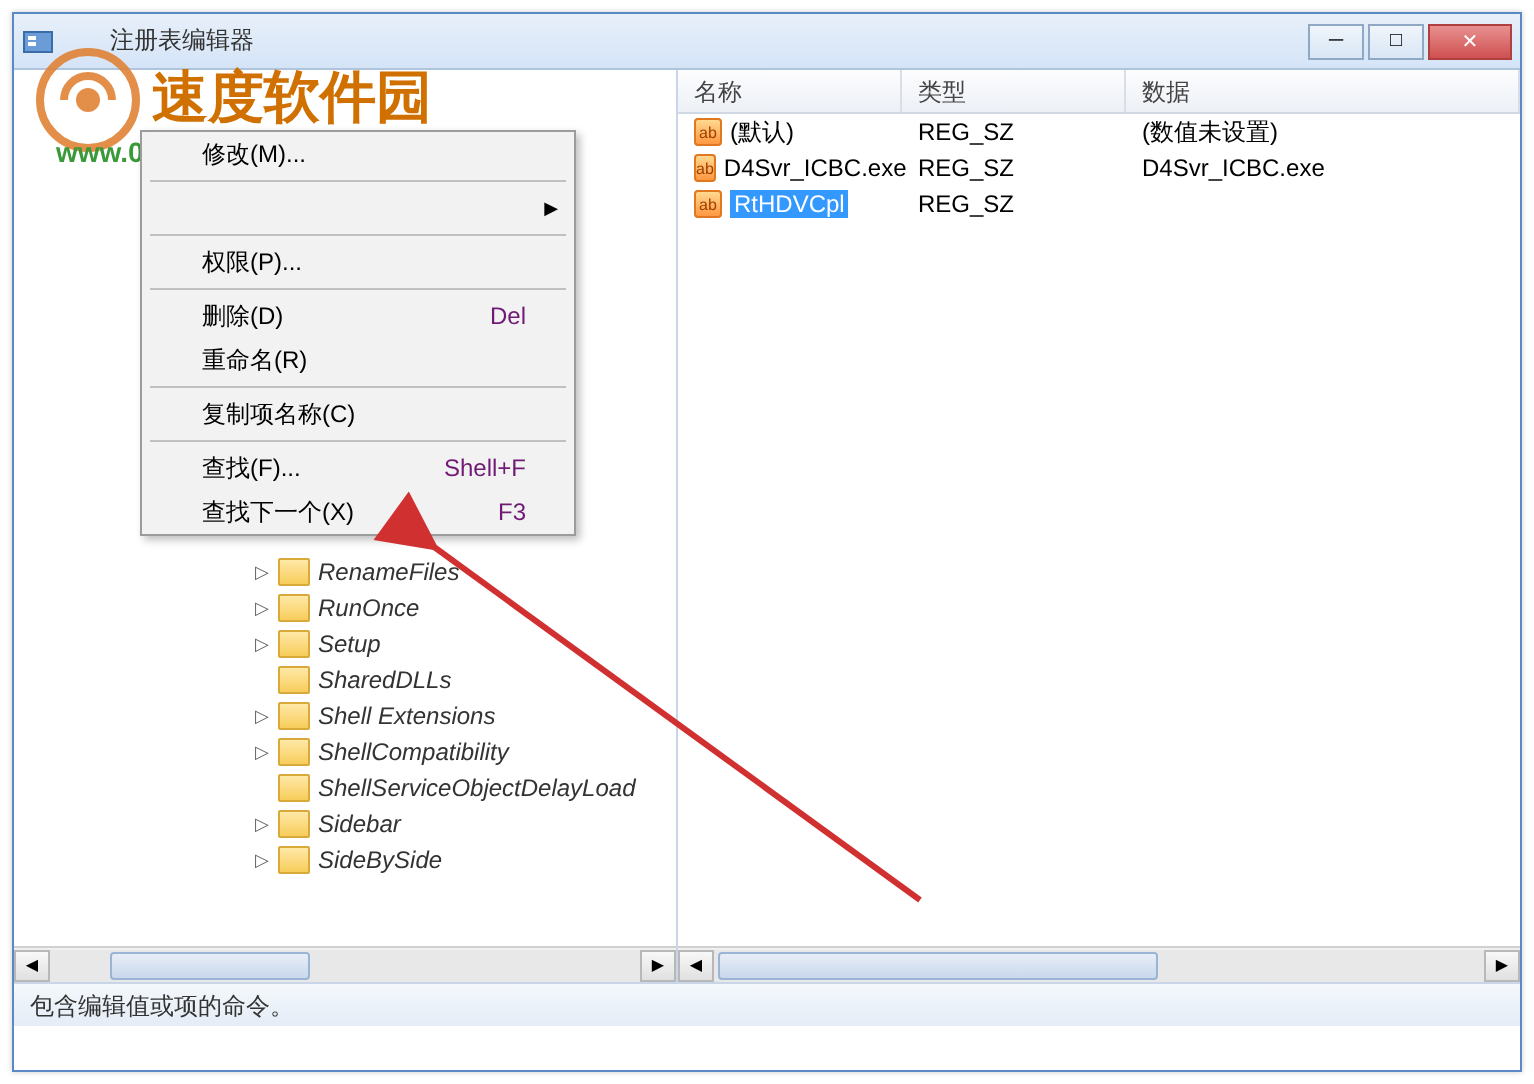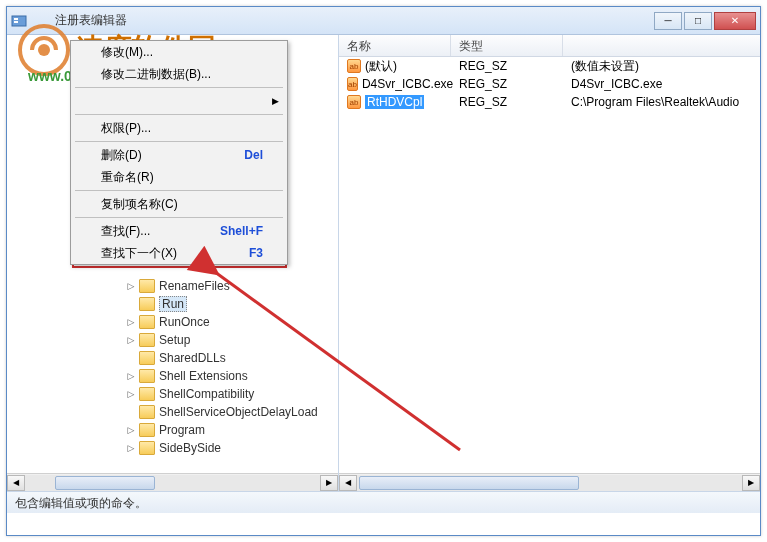--- a/index.html
+++ b/index.html
@@ -18,21 +18,21 @@
 .menu-item { padding: 2px 8px; cursor: pointer; }
 .menu-item.active { background: #cce4f7; border: 1px solid #7da2ce; padding: 1px 7px; }
 
 .content { display: flex; height: calc(100% - 72px); }
 
 .left-panel { width: 332px; border-right: 1px solid #c8d6e8; position: relative; background: #fff; overflow: hidden; }
 .tree { padding: 2px 0 2px 10px; overflow: auto; height: calc(100% - 18px); }
 .tree-node { display: flex; align-items: center; height: 18px; padding-left: 0; white-space: nowrap; }
 .tree-toggle { width: 12px; height: 12px; display: inline-flex; align-items: center; justify-content: center; font-size: 9px; color: #666; margin-right: 2px; cursor: pointer; }
 .tree-folder { width: 16px; height: 14px; background: linear-gradient(#ffe9a8, #f7cc5a); border: 1px solid #d9a93a; border-radius: 1px; margin-right: 4px; }
-.tree-label { color: #333; }
+.tree-label { color: #333; font-style: italic; }
 .indent-2 { padding-left: 108px; }
 
 .right-panel { flex: 1; background: #fff; overflow: hidden; display: flex; flex-direction: column; }
 .list-header { height: 22px; background: linear-gradient(#fdfdfe, #ecf0f6); border-bottom: 1px solid #d0d8e4; display: flex; }
 .list-col { padding: 3px 8px; border-right: 1px solid #d8dee8; color: #444; font-family: Liberation Serif, serif; }
 .col-name { width: 112px; }
 .col-type { width: 112px; }
 .col-data { flex: 1; }
 
 .list-body { flex: 1; overflow: auto; }
@@ -44,24 +44,24 @@
 .reg-icon { width: 14px; height: 14px; background: linear-gradient(#ffd890, #ff9840); border: 1px solid #e07820; border-radius: 2px; margin-right: 4px; display: inline-flex; align-items: center; justify-content: center; font-size: 8px; color: #a04000; }
 .list-row.selected .cell-name span.txt { background: #3399ff; color: #fff; padding: 0 2px; }
 
 .scrollbar-h { height: 18px; background: #f0f0f0; border-top: 1px solid #d0d0d0; display: flex; align-items: center; }
 .sb-btn { width: 18px; height: 16px; background: linear-gradient(#f8f8f8, #e0e0e0); border: 1px solid #b8b8b8; display: flex; align-items: center; justify-content: center; font-size: 8px; }
 .sb-track { flex: 1; height: 16px; background: #e8e8e8; position: relative; }
 .sb-thumb { position: absolute; height: 14px; top: 1px; background: linear-gradient(#e8eef8, #c8d8ec); border: 1px solid #9ab4d4; border-radius: 2px; }
 
 .statusbar { height: 22px; background: linear-gradient(#f4f8fc, #e4ecf6); border-top: 1px solid #c8d6e8; padding: 3px 8px; color: #333; }
 
-.dropdown { position: absolute; left: 70px; top: 40px; width: 218px; background: #f2f2f2; border: 1px solid #9c9c9c; box-shadow: 2px 2px 4px rgba(0,0,0,0.25); z-index: 10; }
+.dropdown { position: absolute; left: 70px; top: 65px; width: 218px; background: #f2f2f2; border: 1px solid #9c9c9c; box-shadow: 2px 2px 4px rgba(0,0,0,0.25); z-index: 10; }
 .dd-item { height: 22px; display: flex; align-items: center; padding: 0 24px 0 30px; cursor: pointer; position: relative; }
 .dd-label { flex: 1; }
-.dd-shortcut { color: #1d4ed8; font-weight: bold; }
+.dd-shortcut { color: #701a75; }
 .dd-sep { height: 1px; background: #c0c0c0; margin: 2px 4px; }
 .dd-arrow { position: absolute; right: 8px; font-size: 9px; }
 .hl-box { position: absolute; border: 2px solid #d03030; pointer-events: none; }
 
 .arrow-svg { position: absolute; pointer-events: none; z-index: 20; }
 
 .watermark { position: absolute; left: 18px; top: 24px; z-index: 5; pointer-events: none; }
 .watermark-img { width: 52px; height: 52px; opacity: 0.88; }
 .watermark-text1 { color: #d07000; font-size: 28px; font-weight: bold; position: absolute; left: 58px; top: 6px; white-space: nowrap; }
 .watermark-text2 { color: #3a9a3a; font-size: 14px; font-weight: bold; position: absolute; left: 10px; top: 44px; white-space: nowrap; }
@@ -90,78 +90,74 @@
 
     <div class="left-panel">
       <div class="tree" id="tree">
           <div style="height: 240px;"></div>
           <div class="tree-node indent-2">
             <span class="tree-toggle">▷</span>
             <span class="tree-folder"></span>
             <span class="tree-label">RenameFiles</span>
           </div>
           <div class="tree-node indent-2">
+            <span class="tree-toggle">▷</span>
+            <span class="tree-folder"></span>
+            <span class="tree-label">RunOnce</span>
+          </div>
+          <div class="tree-node indent-2">
+            <span class="tree-toggle">▷</span>
+            <span class="tree-folder"></span>
+            <span class="tree-label">Setup</span>
+          </div>
+          <div class="tree-node indent-2">
             <span class="tree-toggle"></span>
             <span class="tree-folder"></span>
-            <span class="tree-label" style="background: rgb(214, 232, 248); border: 1px dotted rgb(136, 136, 136); padding: 0px 2px;">Run</span>
-          </div>
-          <div class="tree-node indent-2">
-            <span class="tree-toggle">▷</span>
-            <span class="tree-folder"></span>
-            <span class="tree-label">RunOnce</span>
-          </div>
-          <div class="tree-node indent-2">
-            <span class="tree-toggle">▷</span>
-            <span class="tree-folder"></span>
-            <span class="tree-label">Setup</span>
+            <span class="tree-label">SharedDLLs</span>
+          </div>
+          <div class="tree-node indent-2">
+            <span class="tree-toggle">▷</span>
+            <span class="tree-folder"></span>
+            <span class="tree-label">Shell Extensions</span>
+          </div>
+          <div class="tree-node indent-2">
+            <span class="tree-toggle">▷</span>
+            <span class="tree-folder"></span>
+            <span class="tree-label">ShellCompatibility</span>
           </div>
           <div class="tree-node indent-2">
             <span class="tree-toggle"></span>
             <span class="tree-folder"></span>
-            <span class="tree-label">SharedDLLs</span>
-          </div>
-          <div class="tree-node indent-2">
-            <span class="tree-toggle">▷</span>
-            <span class="tree-folder"></span>
-            <span class="tree-label">Shell Extensions</span>
-          </div>
-          <div class="tree-node indent-2">
-            <span class="tree-toggle">▷</span>
-            <span class="tree-folder"></span>
-            <span class="tree-label">ShellCompatibility</span>
-          </div>
-          <div class="tree-node indent-2">
-            <span class="tree-toggle"></span>
-            <span class="tree-folder"></span>
             <span class="tree-label">ShellServiceObjectDelayLoad</span>
           </div>
           <div class="tree-node indent-2">
             <span class="tree-toggle">▷</span>
             <span class="tree-folder"></span>
-            <span class="tree-label">Program</span>
+            <span class="tree-label">Sidebar</span>
           </div>
           <div class="tree-node indent-2">
             <span class="tree-toggle">▷</span>
             <span class="tree-folder"></span>
             <span class="tree-label">SideBySide</span>
           </div>
         </div>
       <div class="scrollbar-h">
         <div class="sb-btn">◀</div>
         <div class="sb-track">
             <div class="sb-thumb" style="left:30px;width:100px"></div>
           </div>
         <div class="sb-btn">▶</div>
       </div>
     </div>
 
     <div class="right-panel">
       <div class="list-header">
         <div class="list-col col-name">名称</div>
         <div class="list-col col-type">类型</div>
+        <div class="list-col col-data">数据</div>
       </div>
       <div class="list-body" id="listbody">
           <div class="list-row">
             <div class="list-cell cell-name">
               <span class="reg-icon">ab</span>
               <span class="txt">(默认)</span>
             </div>
             <div class="list-cell cell-type">REG_SZ</div>
             <div class="list-cell cell-data">(数值未设置)</div>
           </div>
@@ -172,21 +168,20 @@
             </div>
             <div class="list-cell cell-type">REG_SZ</div>
             <div class="list-cell cell-data">D4Svr_ICBC.exe</div>
           </div>
           <div class="list-row selected">
             <div class="list-cell cell-name">
               <span class="reg-icon">ab</span>
               <span class="txt">RtHDVCpl</span>
             </div>
             <div class="list-cell cell-type">REG_SZ</div>
-            <div class="list-cell cell-data">C:\Program Files\Realtek\Audio</div>
           </div>
         </div>
       <div class="scrollbar-h">
         <div class="sb-btn">◀</div>
         <div class="sb-track">
             <div class="sb-thumb" style="left:2px;width:220px"></div>
           </div>
         <div class="sb-btn">▶</div>
       </div>
     </div>
@@ -195,23 +190,20 @@
 
   <div class="statusbar">
     <span>包含编辑值或项的命令。</span>
   </div>
 
 </div>
 
 <div class="dropdown" id="dropdown">
     <div class="dd-item">
       <span class="dd-label">修改(M)...</span>
-    </div>
-    <div class="dd-item">
-      <span class="dd-label">修改二进制数据(B)...</span>
     </div>
     <div class="dd-sep"></div>
     <div class="dd-item">
       <span class="dd-arrow">▶</span>
     </div>
     <div class="dd-sep"></div>
     <div class="dd-item">
       <span class="dd-label">权限(P)...</span>
     </div>
     <div class="dd-sep"></div>

